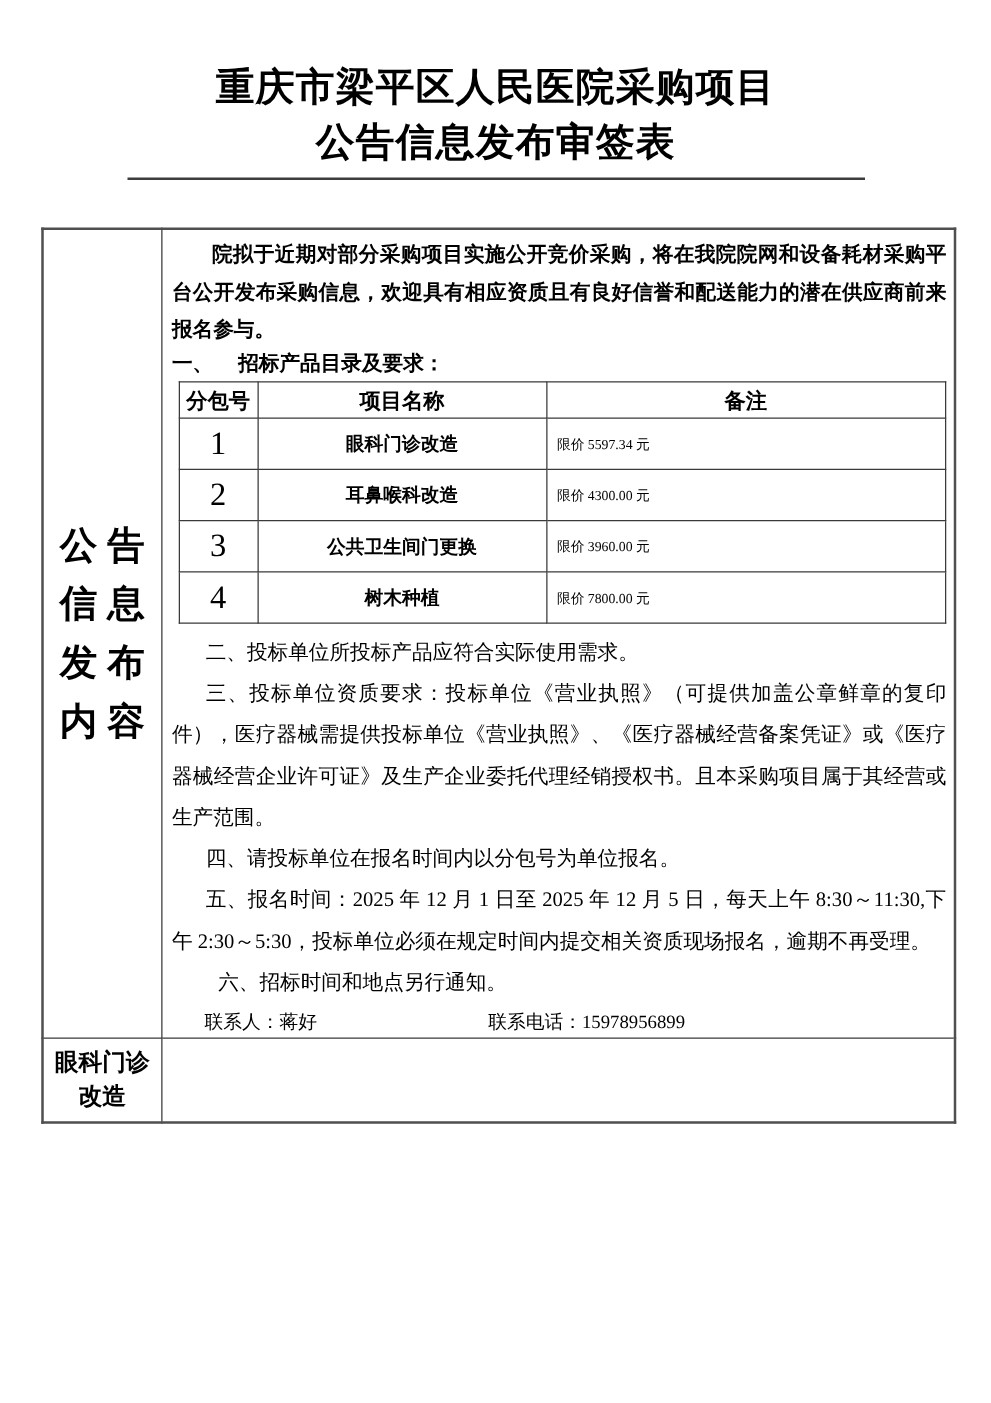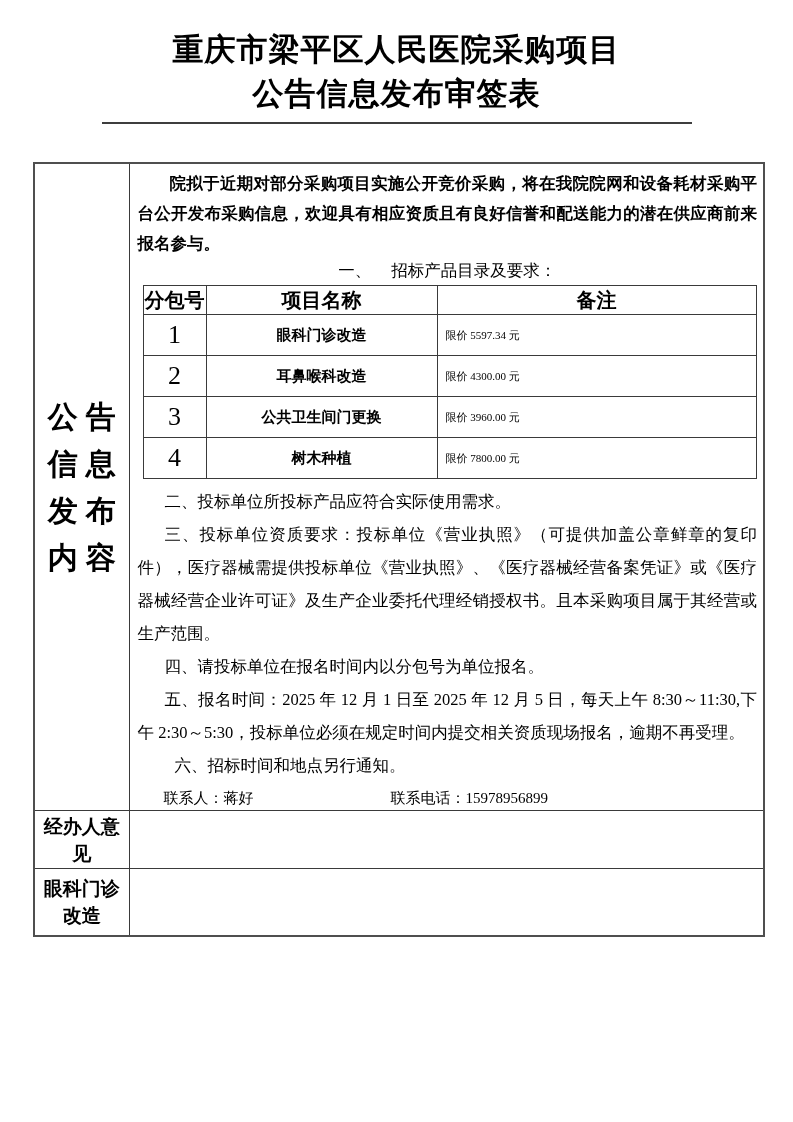--- a/index.html
+++ b/index.html
@@ -7,21 +7,21 @@
   body {
     width: 793px; height: 1122px;
     background: #ffffff;
     color: #000000;
     font-family: "Liberation Serif", "DejaVu Serif", serif;
     position: relative;
     overflow: hidden;
   }
 
   
-  .doc-header { padding-top: 28px; text-align: center; }
+  .doc-header { padding-top: 48px; text-align: center; }
   .doc-title-line {
     font-family: "Liberation Sans", "DejaVu Sans", sans-serif;
     font-weight: bold;
     font-size: 31px;
     line-height: 44px;
     letter-spacing: 1px;
     color: #000;
   }
   .title-rule {
     width: 590px;
@@ -69,41 +69,40 @@
   .intro-paragraph {
     margin: 0;
     font-weight: bold;
     font-size: 16.5px;
     line-height: 30px;
     text-indent: 32px;
     text-align: justify;
   }
   .section1-line {
     margin: 0;
-    font-weight: normal;
+    font-weight: bold;
     font-size: 16.5px;
     line-height: 24px;
-    text-align: center;
   }
   .section1-title { margin-left: 20px; }
 
   
   table.product {
     border-collapse: collapse;
     table-layout: fixed;
     width: 614px;
     margin: 2px 0 0 5px;
   }
   table.product th, table.product td {
     border: 1px solid #3a3a3a;
     padding: 0;
   }
   table.product th {
     height: 29px;
-    font-size: 20px;
+    font-size: 17px;
     font-weight: bold;
     text-align: center;
   }
   col.pc-no { width: 63px; }
   col.pc-name { width: 231px; }
   table.product td { height: 41px; vertical-align: middle; }
   td.cell-pkg-no { font-size: 26px; text-align: center; font-weight: normal; }
   td.cell-proj-name { font-size: 15px; font-weight: bold; text-align: center; font-family: Liberation Mono, monospace; }
   td.cell-note { font-size: 11px; text-align: left; padding-left: 8px !important; }
 
@@ -210,26 +209,20 @@
       <p class="item-paragraph">五、报名时间：2025 年 12 月 1 日至 2025 年 12 月 5 日，每天上午 8:30～11:30,下午 2:30～5:30，投标单位必须在规定时间内提交相关资质现场报名，逾期不再受理。</p>
       <p class="item-paragraph item-six">六、招标时间和地点另行通知。</p>
 
       <p class="contact-line">
         <span>联系人：</span><span>蒋好</span><span class="contact-phone-group">联系电话：</span><span>15978956899</span>
       </p>
 
     </td>
   </tr>
 
-  <tr class="row-sig-1">
-    <td class="sig-label-cell">
-      <span class="sig-label">经办人意见</span>
-    </td>
-    <td class="sig-space-cell"></td>
-  </tr>
   <tr class="row-sig-2">
     <td class="sig-label-cell">
       <span class="sig-label">眼科门诊改造</span>
     </td>
     <td class="sig-space-cell"></td>
   </tr>
 </tbody>
   </table>
 
 </body></html>

